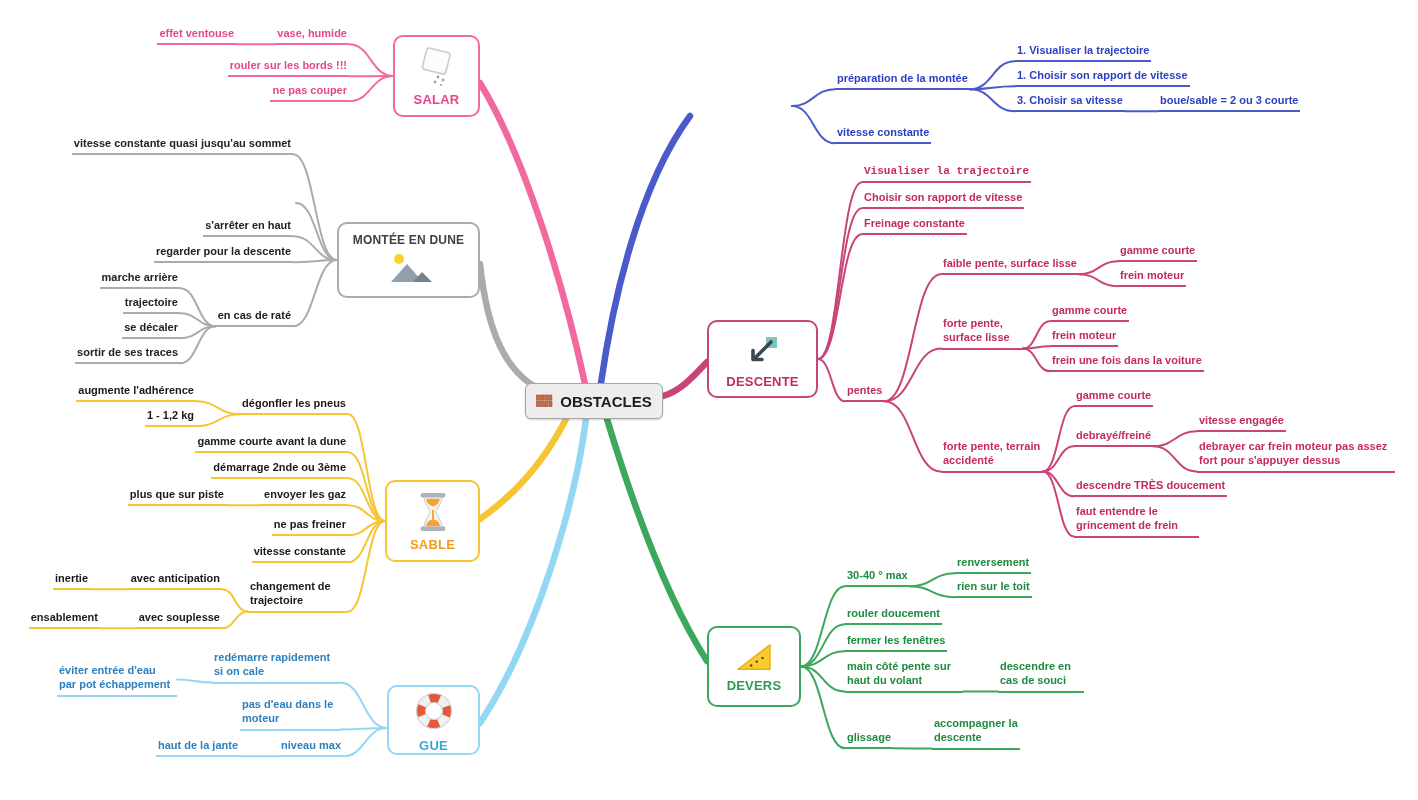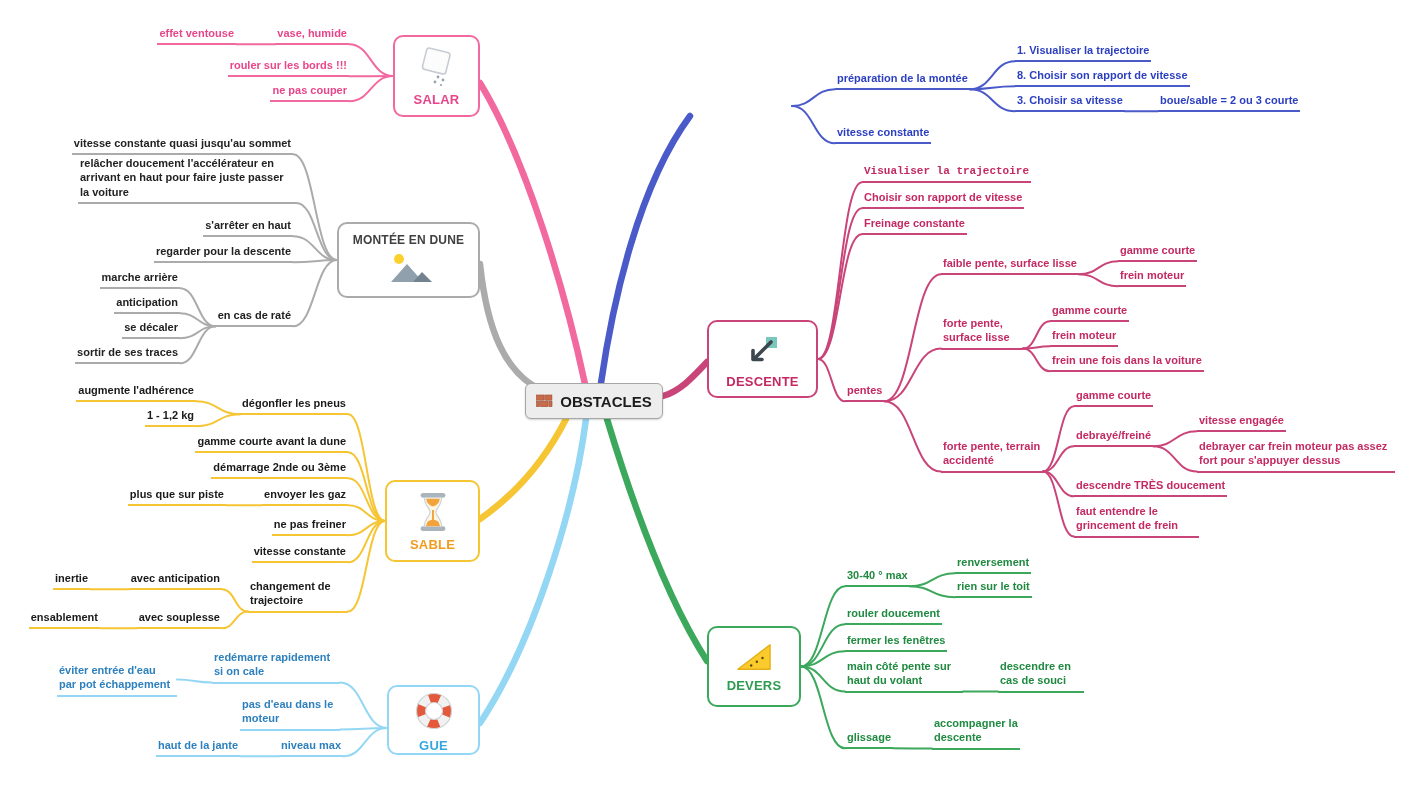--- a/index.html
+++ b/index.html
@@ -230,32 +230,31 @@
     <span class="topic-label">GUE</span>
   </div>
 
   <div class="node n-salar" id="nd-vase" style="right:1069px; top:26px;">vase, humide</div>
   <div class="node n-salar" id="nd-ventouse" style="right:1182px; top:26px;">effet ventouse</div>
   <div class="node n-salar" id="nd-bords" style="right:1069px; top:58px;">rouler sur les bords !!!</div>
   <div class="node n-salar" id="nd-couper" style="right:1069px; top:83px;">ne pas couper</div>
 
   <div class="node n-montee" id="nd-preparation" style="left:835px; top:71px;">préparation de la montée</div>
   <div class="node n-montee" id="nd-m-visualiser" style="left:1015px; top:43px;">1. Visualiser la trajectoire</div>
-  <div class="node n-montee" id="nd-m-rapport" style="left:1015px; top:68px;">8. Choisir son rapport de vitesse</div>
+  <div class="node n-montee" id="nd-m-rapport" style="left:1015px; top:68px;">1. Choisir son rapport de vitesse</div>
   <div class="node n-montee" id="nd-m-vitesse" style="left:1015px; top:93px;">3. Choisir sa vitesse</div>
   <div class="node n-montee" id="nd-boue" style="left:1158px; top:93px;">boue/sable = 2 ou 3 courte</div>
   <div class="node n-montee" id="nd-m-constante" style="left:835px; top:125px;">vitesse constante</div>
 
   <div class="node n-dune" id="nd-sommet" style="right:1125px; top:136px;">vitesse constante quasi jusqu'au sommet</div>
-  <div class="node n-dune multi" id="nd-relacher" style="right:1122px; top:156px; width:218px;">relâcher doucement l'accélérateur en arrivant en haut pour faire juste passer la voiture</div>
   <div class="node n-dune" id="nd-arreter" style="right:1125px; top:218px;">s'arrêter en haut</div>
   <div class="node n-dune" id="nd-regarder" style="right:1125px; top:244px;">regarder pour la descente</div>
   <div class="node n-dune" id="nd-rate" style="right:1125px; top:308px;">en cas de raté</div>
   <div class="node n-dune" id="nd-marche" style="right:1238px; top:270px;">marche arrière</div>
-  <div class="node n-dune" id="nd-redescendre" style="right:1238px; top:295px;">anticipation</div>
+  <div class="node n-dune" id="nd-redescendre" style="right:1238px; top:295px;">trajectoire</div>
   <div class="node n-dune" id="nd-decaler" style="right:1238px; top:320px;">se décaler</div>
   <div class="node n-dune" id="nd-traces" style="right:1238px; top:345px;">sortir de ses traces</div>
 
   <div class="node n-sable" id="nd-degonfler" style="right:1070px; top:396px;">dégonfler les pneus</div>
   <div class="node n-sable" id="nd-augmente" style="right:1222px; top:383px;">augmente l'adhérence</div>
   <div class="node n-sable" id="nd-kg" style="right:1222px; top:408px;">1 - 1,2 kg</div>
   <div class="node n-sable" id="nd-gammedune" style="right:1070px; top:434px;">gamme courte avant la dune</div>
   <div class="node n-sable" id="nd-demarrage" style="right:1070px; top:460px;">démarrage 2nde ou 3ème</div>
   <div class="node n-sable" id="nd-gaz" style="right:1070px; top:487px;">envoyer les gaz</div>
   <div class="node n-sable" id="nd-piste" style="right:1192px; top:487px;">plus que sur piste</div>

